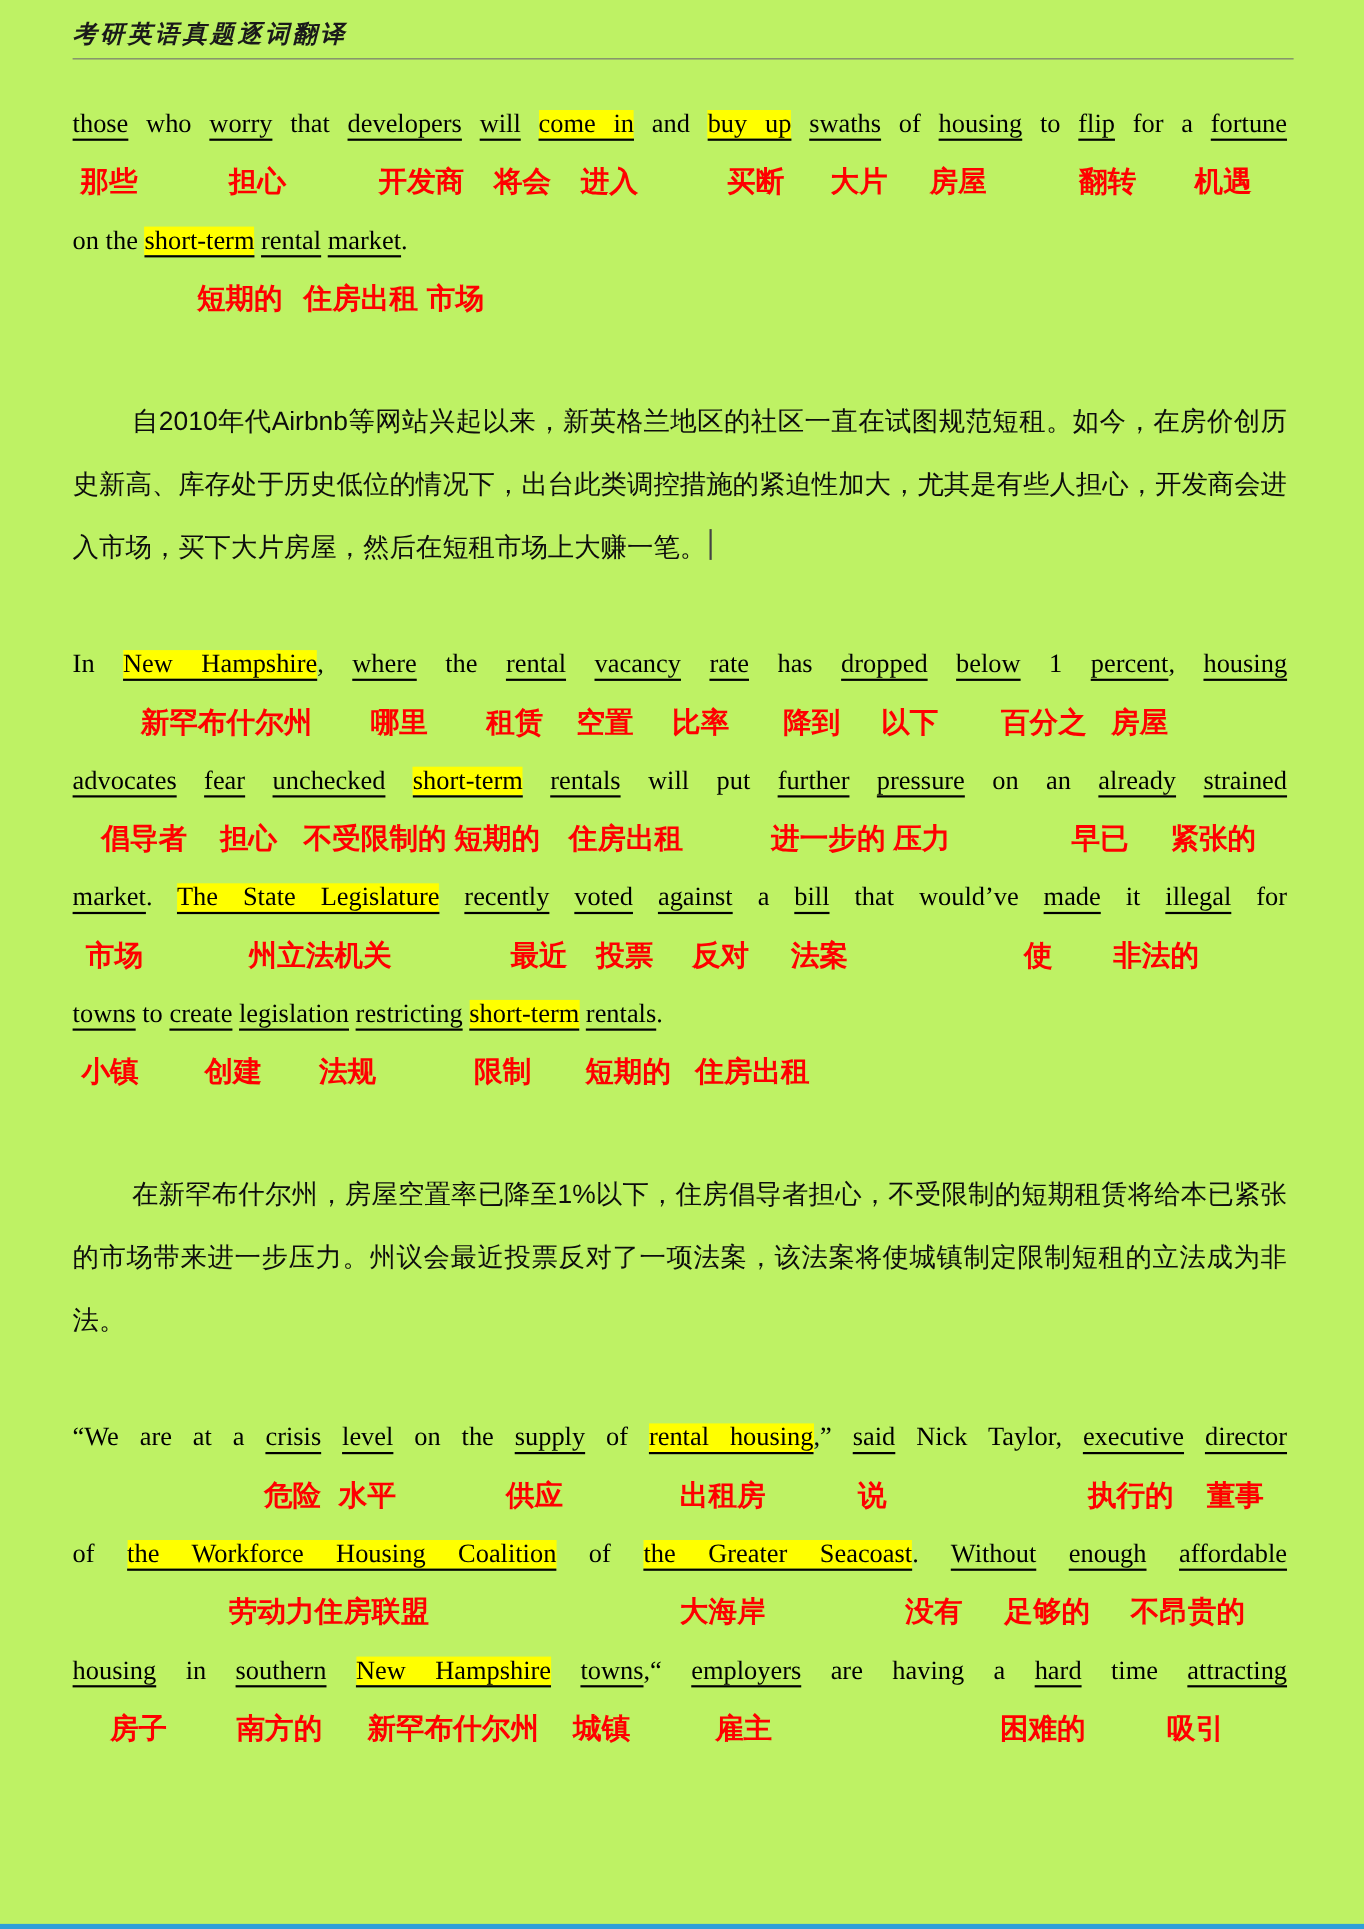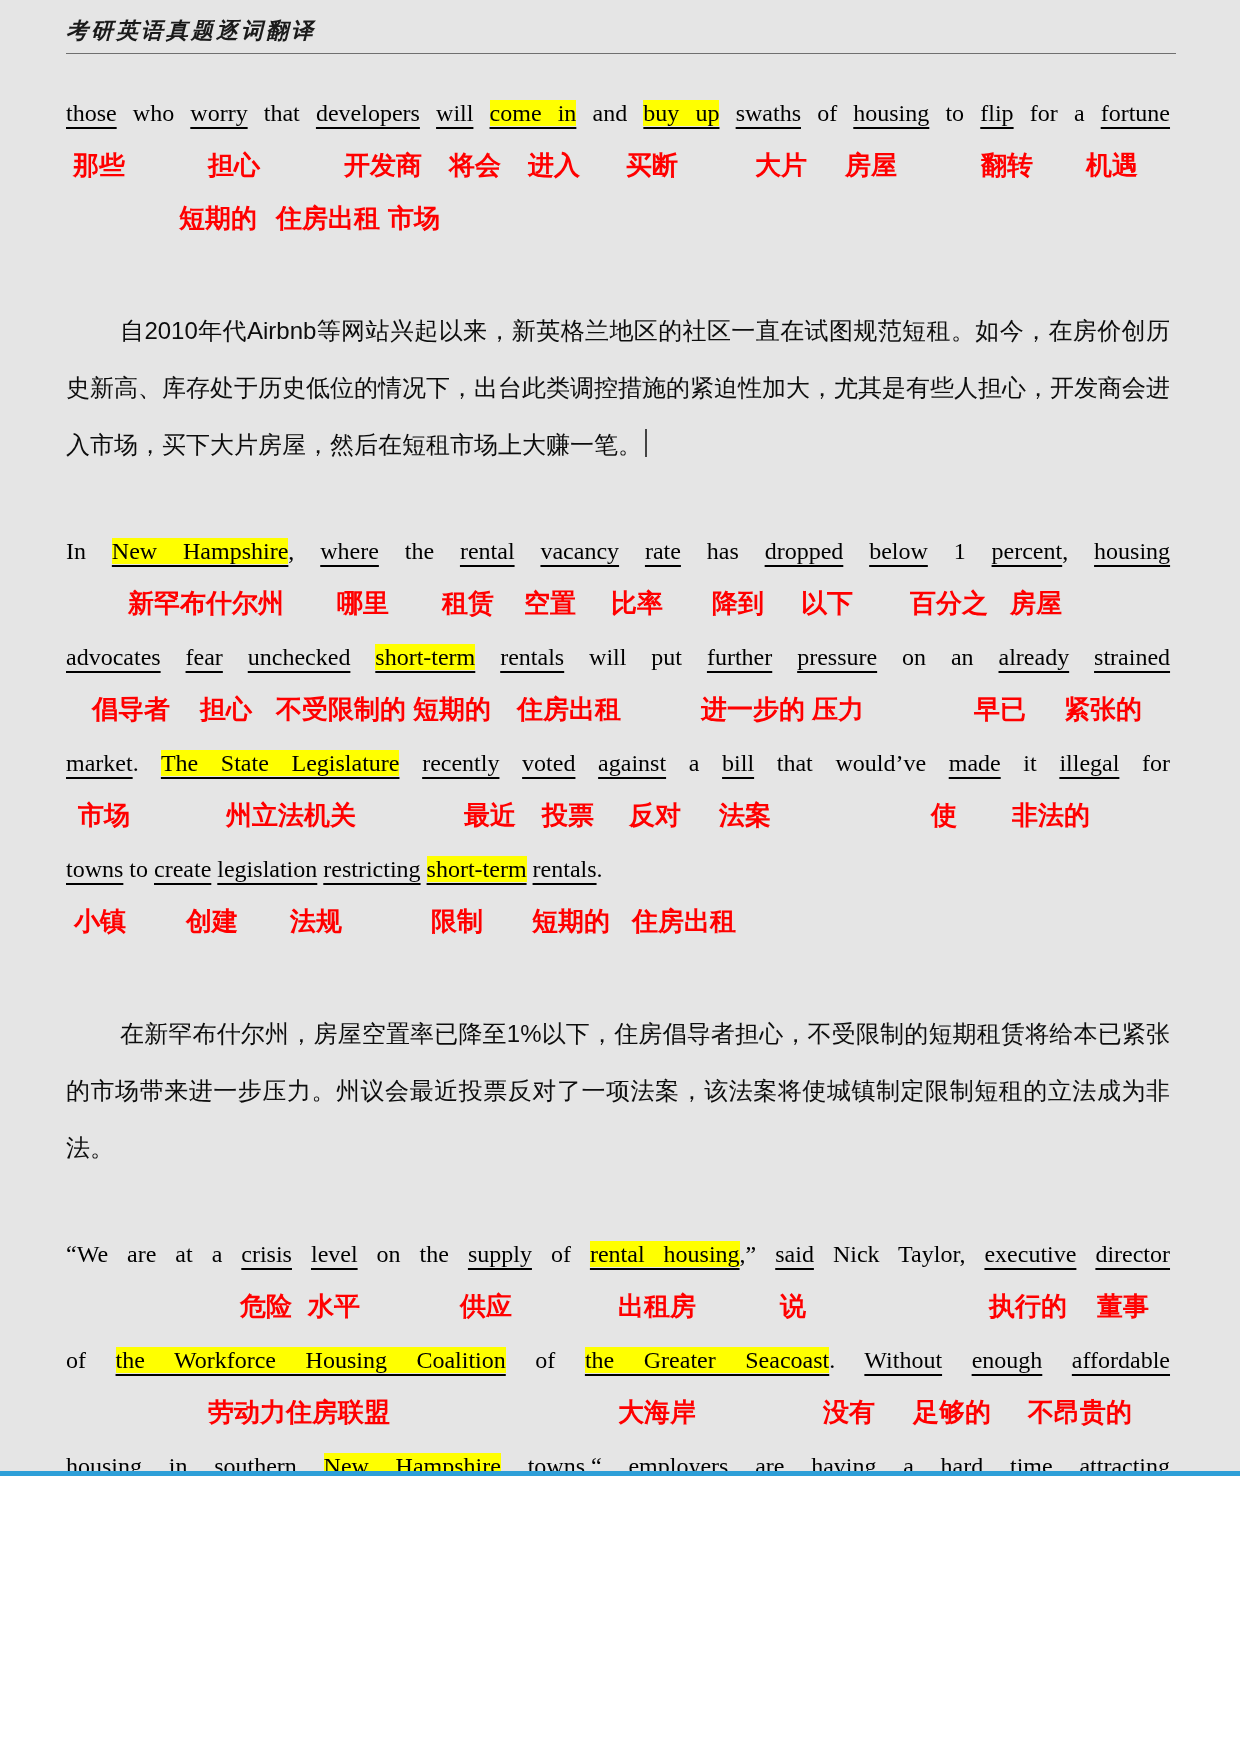--- a/index.html
+++ b/index.html
@@ -1,16 +1,16 @@
 <!DOCTYPE html>
 <html style="--hl: #ffff00; --gloss: #ff0000; --bar: #2e9fd8;"><head>
 <meta charset="utf-8">
 <style>
   html,body{margin:0;padding:0;background:#ffffff;}
-  .page{position:relative;width:1240px;height:1476px;background:#e5e5e5;overflow:hidden;
+  .page{position:relative;width:1240px;height:1754px;background:#bef264;overflow:hidden;
         font-family:"Liberation Serif","DejaVu Serif",serif;color:#000;}
   .doc-header{padding:16px 0 0 66px;}
   .doc-title{font-style:italic;font-weight:600;font-size:22px;letter-spacing:3px;color:#1a1a1a;
              font-family:"Liberation Serif","DejaVu Serif",serif;}
   .doc-rule{border:none;border-top:1px solid #6f6f6f;margin:7px 0 0 0;width:1110px;}
   .content{margin:33px 0 0 66px;width:1104px;}
   .en-line{font-size:24px;height:53px;line-height:53px;white-space:normal;}
   .en-line.just{text-align:justify;text-align-last:justify;text-justify:inter-word;}
   .u{text-decoration:underline;text-decoration-thickness:2px;text-underline-offset:6px;
      text-decoration-color:#000;}
@@ -34,26 +34,27 @@
   </div>
   <div class="content">
       <div class="inter-block">
         <div class="en-line just"><span class="u">those</span><span> who </span><span class="u">worry</span><span> that </span><span class="u">developers</span><span> </span><span class="u">will</span><span> </span><span class="u hl">come in</span><span> and </span><span class="u hl">buy up</span><span> </span><span class="u">swaths</span><span> of </span><span class="u">housing</span><span> to </span><span class="u">flip</span><span> for a </span><span class="u">fortune</span></div>
         <div class="gloss-line">
           <span class="gloss" style="left: 7px;">那些</span>
           <span class="gloss" style="left: 142px;">担心</span>
           <span class="gloss" style="left: 278px;">开发商</span>
           <span class="gloss" style="left: 383px;">将会</span>
           <span class="gloss" style="left: 462px;">进入</span>
-          <span class="gloss" style="left: 560px;">买断</span>
+          <span class="gloss" style="left: 595px;">买断</span>
           <span class="gloss" style="left: 689px;">大片</span>
           <span class="gloss" style="left: 779px;">房屋</span>
           <span class="gloss" style="left: 915px;">翻转</span>
           <span class="gloss" style="left: 1020px;">机遇</span>
         </div>
+        <div class="en-line"><span>on the </span><span class="u hl">short-term</span><span> </span><span class="u">rental</span><span> </span><span class="u">market</span><span>.</span></div>
         <div class="gloss-line">
           <span class="gloss" style="left: 113px;">短期的</span>
           <span class="gloss" style="left: 210px;">住房出租</span>
           <span class="gloss" style="left: 322px;">市场</span>
         </div>
       </div>
       <p class="para">自2010年代Airbnb等网站兴起以来，新英格兰地区的社区一直在试图规范短租。如今，在房价创历史新高、库存处于历史低位的情况下，出台此类调控措施的紧迫性加大，尤其是有些人担心，开发商会进入市场，买下大片房屋，然后在短租市场上大赚一笔。<span class="cursor"></span></p>
       <div class="inter-block">
         <div class="en-line just"><span>In </span><span class="u hl">New Hampshire</span><span>, </span><span class="u">where</span><span> the </span><span class="u">rental</span><span> </span><span class="u">vacancy</span><span> </span><span class="u">rate</span><span> has </span><span class="u">dropped</span><span> </span><span class="u">below</span><span> 1 </span><span class="u">percent</span><span>, </span><span class="u">housing</span></div>
         <div class="gloss-line">

